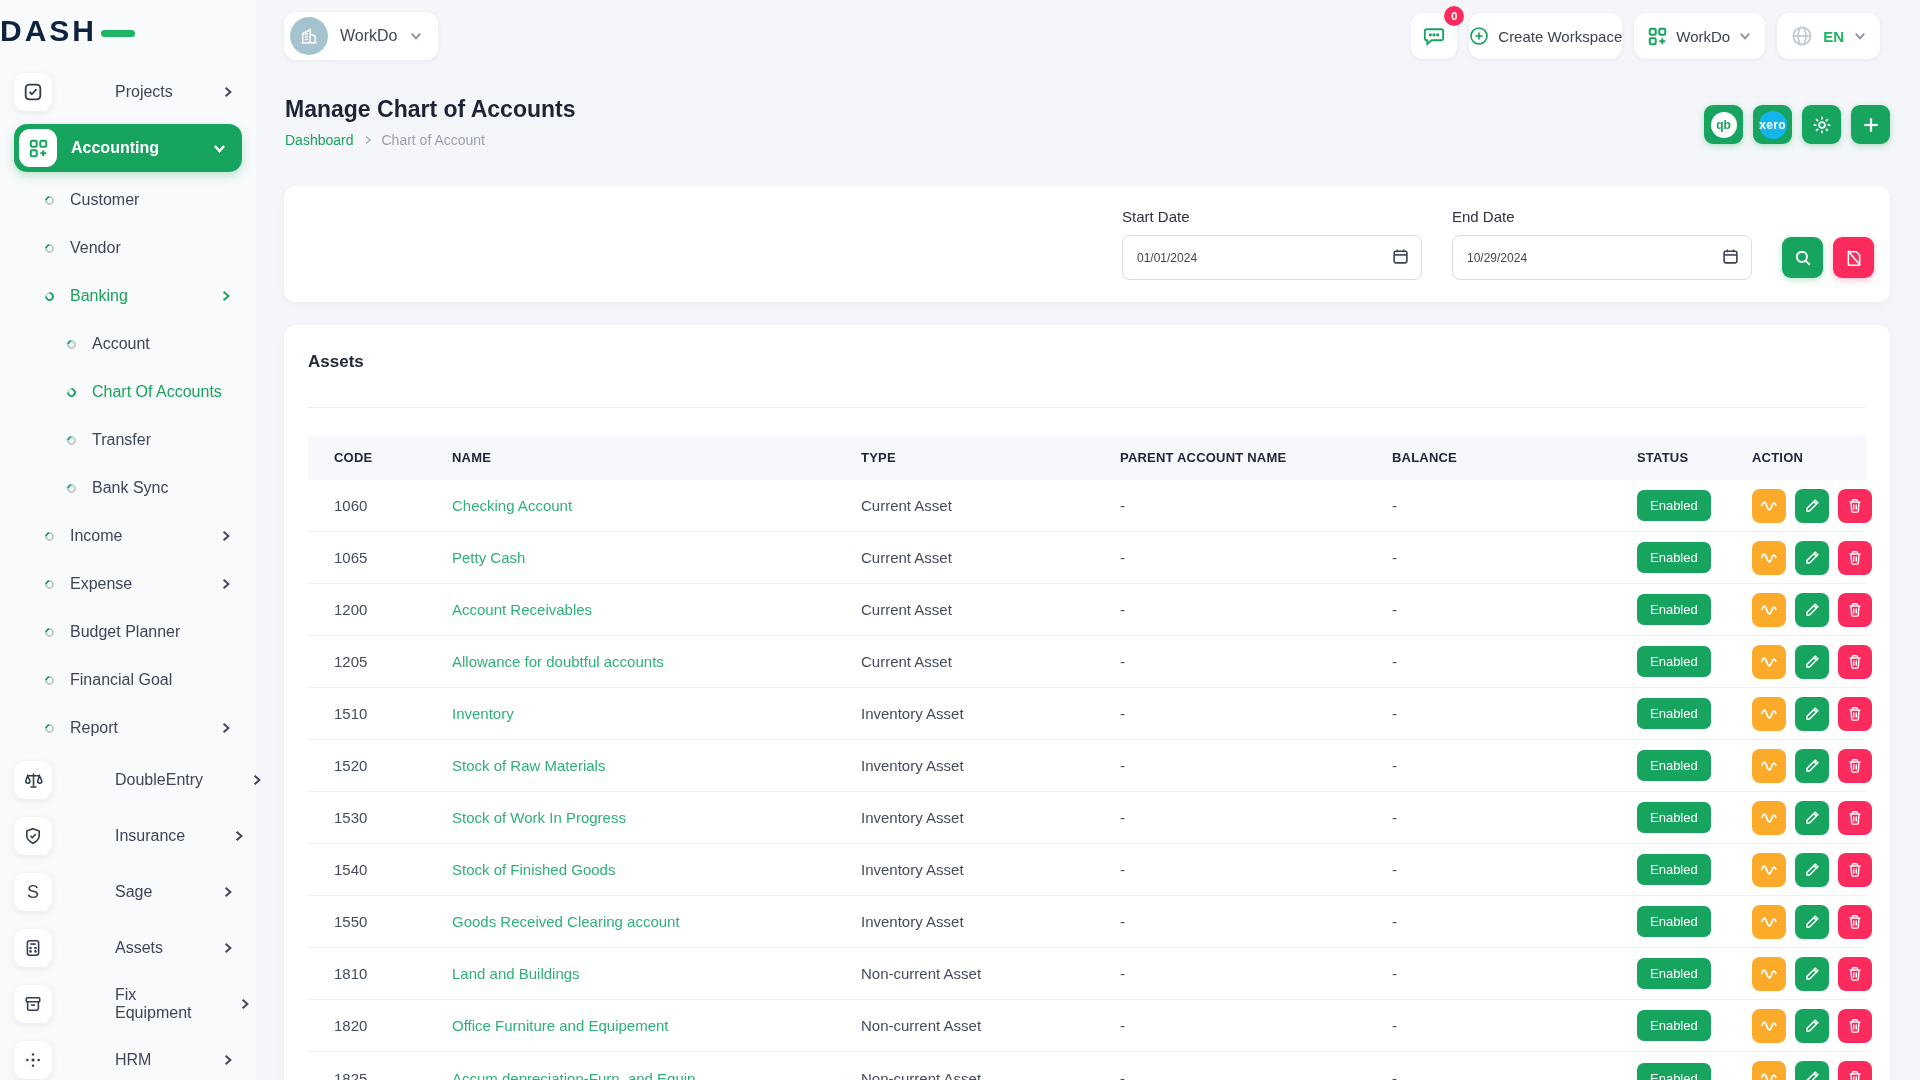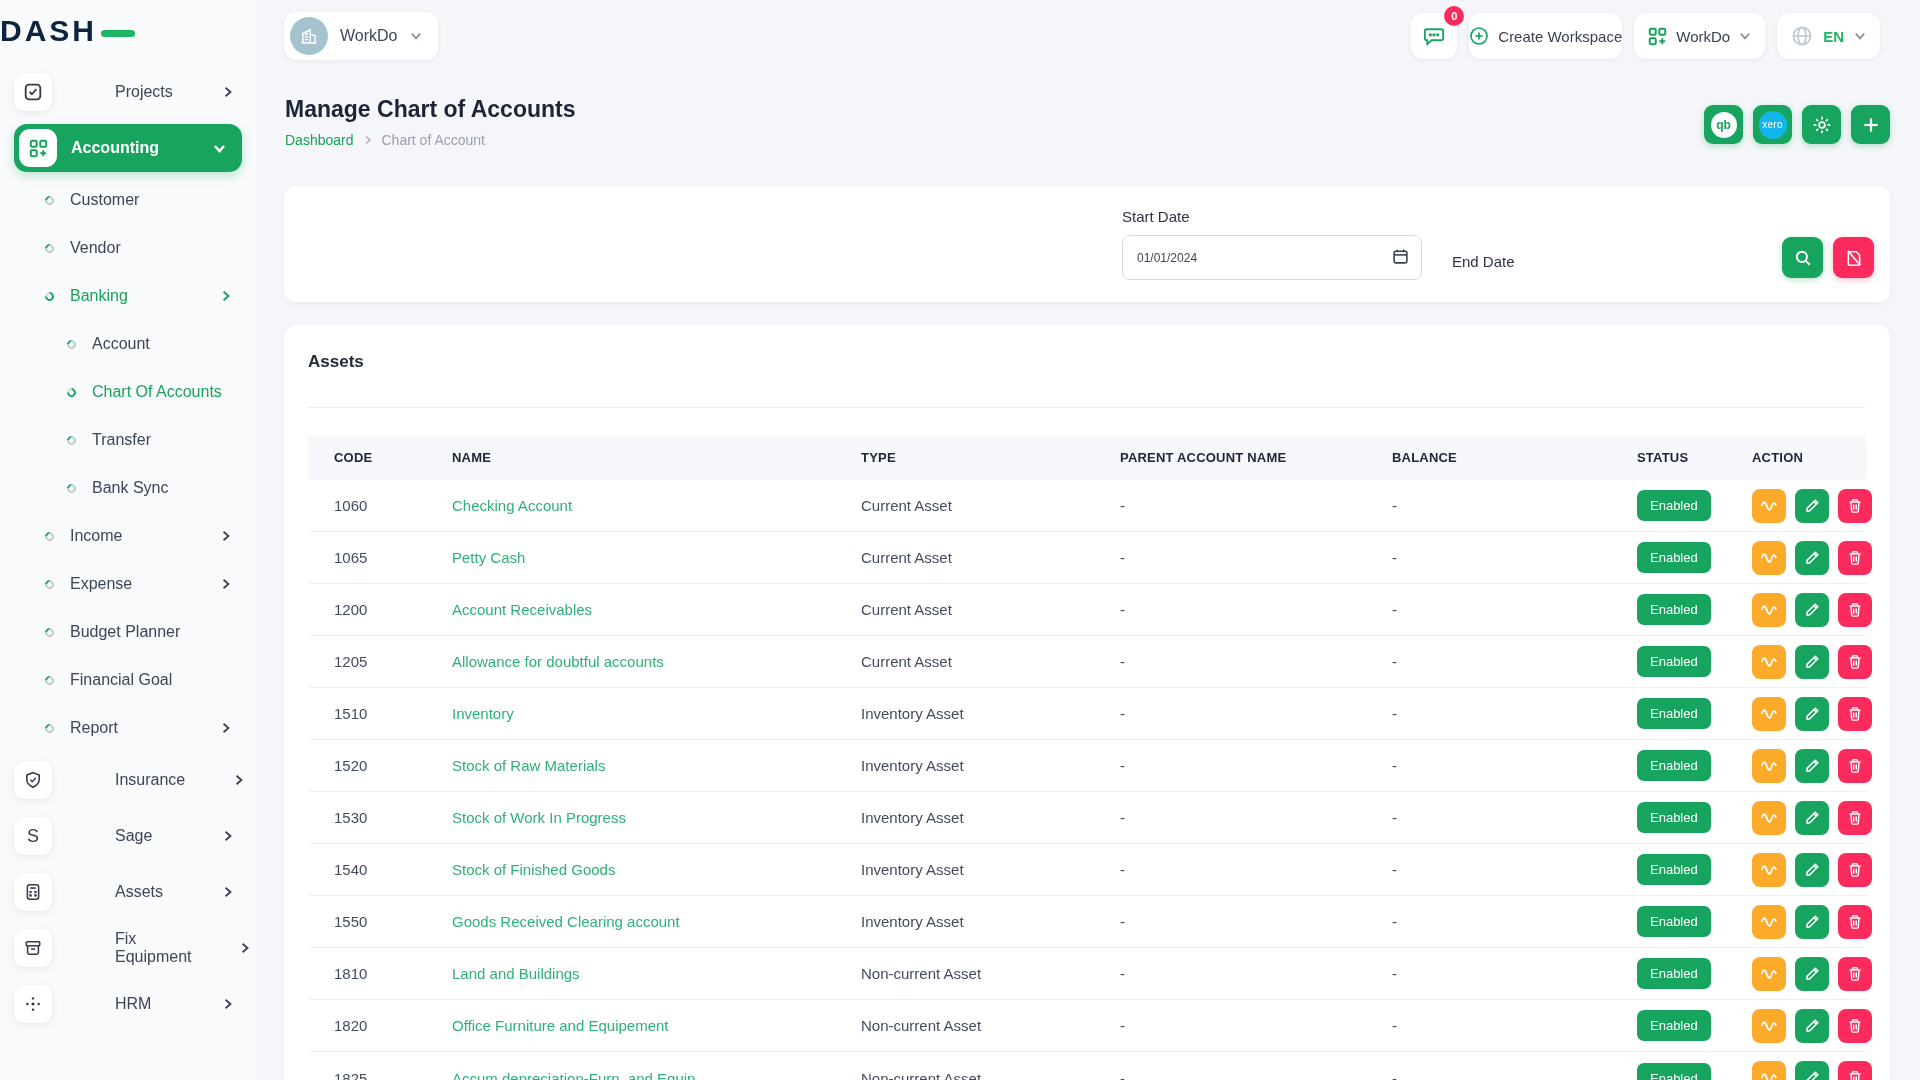--- a/index.html
+++ b/index.html
@@ -46,21 +46,21 @@
   .title-block { position:absolute; left:29px; top:96px; }
   .page-title { font-size:23px; font-weight:700; color:#1d2436; }
   .breadcrumb { margin-top:9px; display:flex; align-items:center; gap:9px; font-size:14px; }
   .bc-home { color:#1aa25c; text-decoration:none; cursor:pointer; }
   .bc-sep { color:#aab0ba; display:flex; }
   .bc-cur { color:#9aa1ad; }
 
   .toolbar { position:absolute; right:30px; top:105px; display:flex; gap:10px; }
   .tool-btn { width:39px; height:39px; border-radius:9px; background:#17a45f; display:flex; align-items:center; justify-content:center; color:#fff; cursor:pointer; box-shadow:0 2px 6px rgba(23,164,95,.3); }
   .qb-circle { width:26px; height:26px; border-radius:50%; background:#fff; color:#17a45f; font-weight:800; font-size:12px; display:flex; align-items:center; justify-content:center; }
-  .xero-circle { width:28px; height:28px; border-radius:50%; background:#13b5ea; color:#fff; font-weight:400; font-size:10px; display:flex; align-items:center; justify-content:center; letter-spacing:.3px; }
+  .xero-circle { width:28px; height:28px; border-radius:50%; background:#13b5ea; color:#fff; font-weight:700; font-size:12px; display:flex; align-items:center; justify-content:center; letter-spacing:.3px; }
 
   .card { position:absolute; left:28px; width:1606px; background:#fff; border-radius:12px; box-shadow:0 2px 8px rgba(25,39,70,.04); }
   .filter-card { top:186px; height:116px; }
   .filter-fields { position:absolute; right:16px; top:22px; display:flex; gap:30px; align-items:flex-end; }
   .field { width:300px; }
   .field-label { font-size:15px; color:#2c3344; margin-bottom:10px; }
   .input-wrap { position:relative; }
   .input-wrap input { width:100%; height:45px; border:1px solid #d8dce2; border-radius:8px; padding:0 40px 0 14px; font-size:12px; color:#3f4554; font-family:"Liberation Sans", sans-serif; background:#fff; outline:none; }
   .cal-icon { position:absolute; right:13px; top:13px; color:#3a4152; pointer-events:none; }
   .filter-btns { display:flex; gap:10px; margin-bottom:2px; }
@@ -189,20 +189,37 @@
       <span class="nlbl">Report</span>
       <span class="chev">
           <svg width="12" height="12" viewBox="0 0 10 10" fill="none" stroke="currentColor" stroke-width="1.6">
             <polyline points="3,1.5 7,5 3,8.5"></polyline>
           </svg>
         </span>
     </div>
 
     <div class="nav-top">
       <span class="icon-box">
+        <svg width="19" height="19" viewBox="0 0 16 16" fill="none" stroke="currentColor" stroke-width="1.3">
+            <line x1="8" y1="2" x2="8" y2="13"></line>
+            <line x1="3" y1="4" x2="13" y2="4"></line>
+            <path d="M3 4 L1.5 8.5 a1.8 1.8 0 0 0 3.6 0 Z"></path>
+            <path d="M13 4 L11.5 8.5 a1.8 1.8 0 0 0 3.6 0 Z"></path>
+            <line x1="5.5" y1="13.5" x2="10.5" y2="13.5"></line>
+          </svg>
+      </span>
+      <span class="nlbl">DoubleEntry</span>
+      <span class="chev">
+          <svg width="12" height="12" viewBox="0 0 10 10" fill="none" stroke="currentColor" stroke-width="1.6">
+            <polyline points="3,1.5 7,5 3,8.5"></polyline>
+          </svg>
+        </span>
+    </div>
+    <div class="nav-top">
+      <span class="icon-box">
         <svg width="18" height="18" viewBox="0 0 16 16" fill="none" stroke="currentColor" stroke-width="1.4">
             <path d="M8 1.5 L13.5 3.5 V8 C13.5 11.5 8 14.5 8 14.5 C8 14.5 2.5 11.5 2.5 8 V3.5 Z"></path>
             <polyline points="5.7,7.8 7.4,9.5 10.4,6.2"></polyline>
           </svg>
       </span>
       <span class="nlbl">Insurance</span>
       <span class="chev">
           <svg width="12" height="12" viewBox="0 0 10 10" fill="none" stroke="currentColor" stroke-width="1.6">
             <polyline points="3,1.5 7,5 3,8.5"></polyline>
           </svg>
@@ -408,20 +425,31 @@
                 <rect x="2" y="3" width="12" height="11" rx="1.5"></rect>
                 <line x1="5" y1="1.5" x2="5" y2="4"></line>
                 <line x1="11" y1="1.5" x2="11" y2="4"></line>
                 <line x1="2" y1="6.5" x2="14" y2="6.5"></line>
               </svg>
           </span>
         </div>
       </div>
       <div class="field">
         <div class="field-label">End Date</div>
+        <div class="input-wrap">
+          <input type="text" value="10/29/2024" style="">
+          <span class="cal-icon">
+            <svg width="17" height="17" viewBox="0 0 16 16" fill="none" stroke="currentColor" stroke-width="1.5">
+                <rect x="2" y="3" width="12" height="11" rx="1.5"></rect>
+                <line x1="5" y1="1.5" x2="5" y2="4"></line>
+                <line x1="11" y1="1.5" x2="11" y2="4"></line>
+                <line x1="2" y1="6.5" x2="14" y2="6.5"></line>
+              </svg>
+          </span>
+        </div>
       </div>
       <div class="filter-btns">
         <button class="sq-btn search-btn">
           <span style="display:flex;">
             <svg width="18" height="18" viewBox="0 0 16 16" fill="none" stroke="currentColor" stroke-width="1.7">
                 <circle cx="7" cy="7" r="4.5"></circle>
                 <line x1="10.5" y1="10.5" x2="14" y2="14"></line>
               </svg>
           </span>
         </button>

